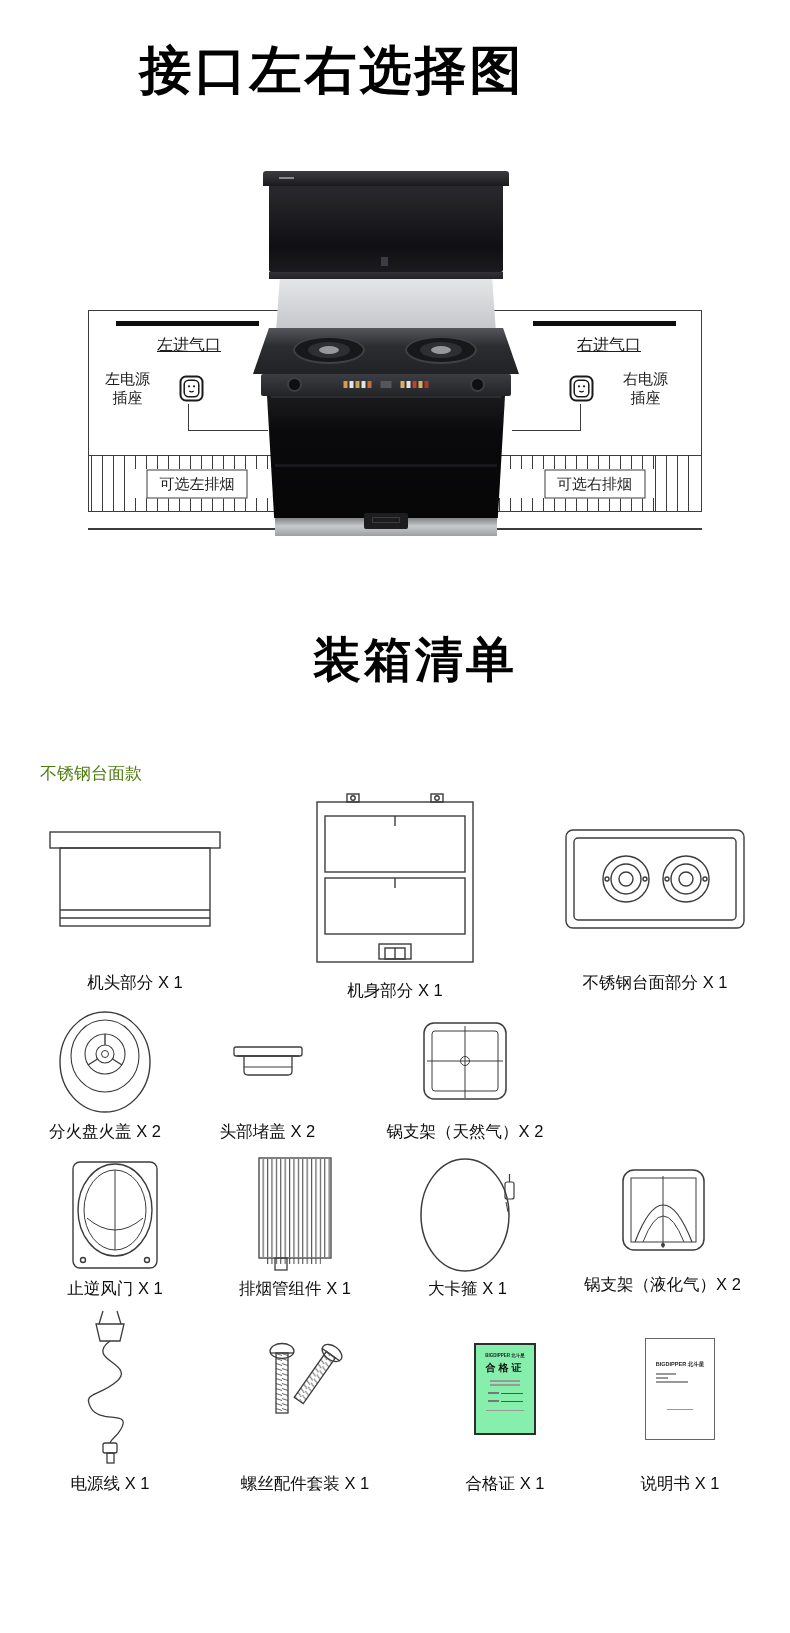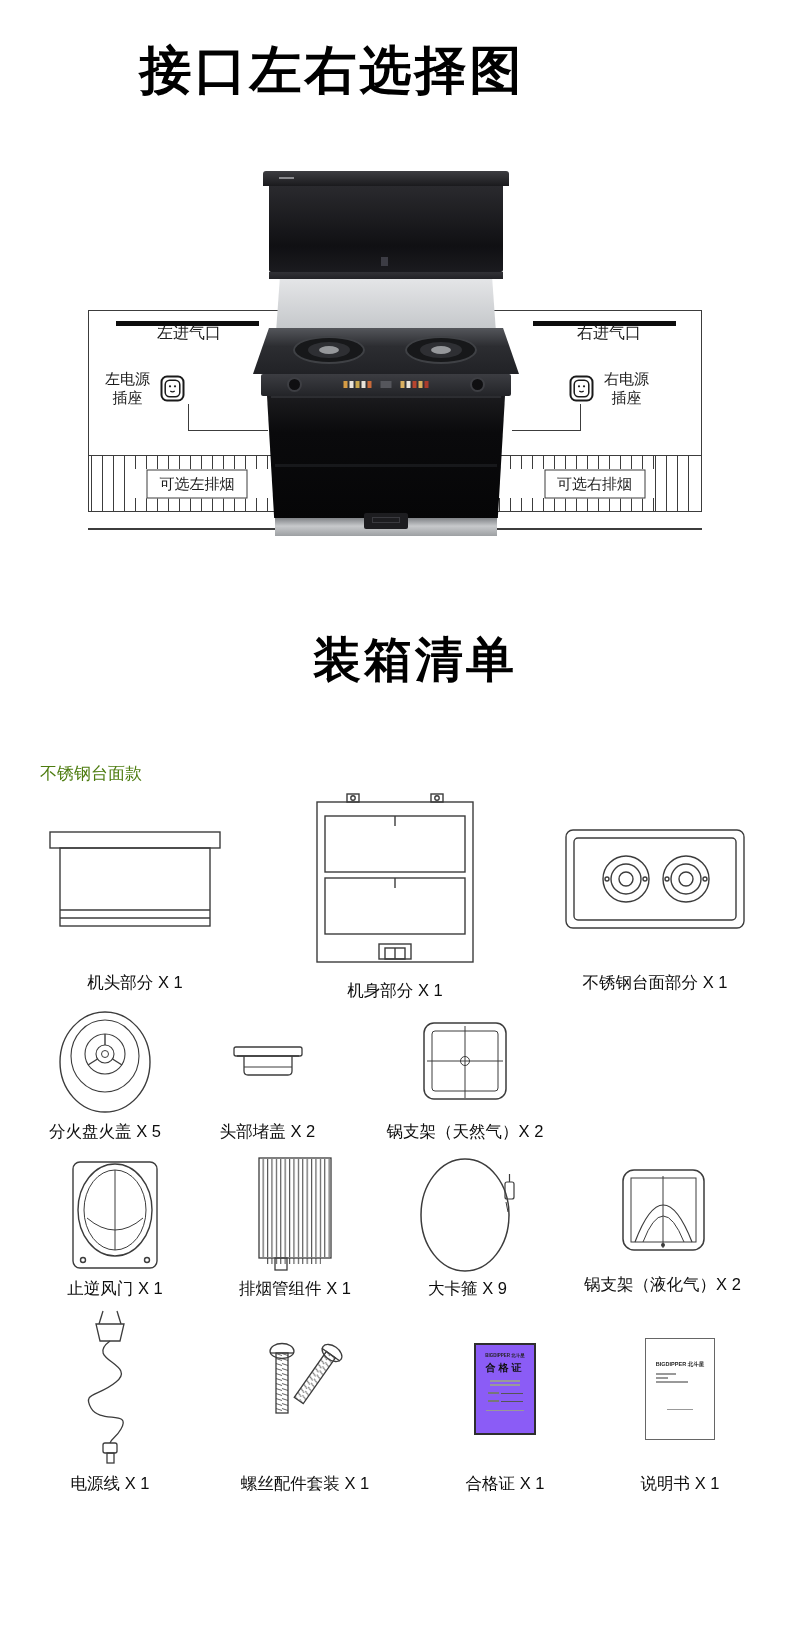--- a/index.html
+++ b/index.html
@@ -14,24 +14,24 @@
         font-size:48px; font-weight:700; letter-spacing:3px; color:#000;margin-left:20px; }
 
   
   .diagram { position:absolute; top:160px; left:0; width:790px; height:390px; }
   .side-box { position:absolute; top:150px; height:145px; border:1.5px solid #3c3c3c; border-bottom:none; background:#fff; }
   .side-box.left  { left:88px;  width:217px; }
   .side-box.right { left:488px; width:214px; }
   .inlet-bar { position:absolute; top:10px; height:5px; width:143px; background:#0d0d0d; }
   .side-box.left  .inlet-bar { left:27px; }
   .side-box.right .inlet-bar { left:44px; }
-  .inlet-label { position:absolute; top:12px; font-size:16px; color:#1c1c1c; text-align:center; }
+  .inlet-label { position:absolute; top:24px; font-size:16px; color:#1c1c1c; text-align:center;text-decoration:underline; }
   .side-box.left  .inlet-label { left:0; width:200px; }
   .side-box.right .inlet-label { left:30px; width:180px; }
-  .power-row { position:absolute; top:58px; display:flex; align-items:center; gap:10px; }
+  .power-row { position:absolute; top:58px; display:flex; align-items:center; gap:29px; }
   .side-box.left  .power-row { left:16px; }
   .side-box.right .power-row { left:80px; }
   .power-text { font-size:15px; line-height:19px; color:#1c1c1c; text-align:center; }
   .socket { width:25px; height:27px; display:block; }
   .connector { position:absolute; z-index:1; }
   .connector.left  { left:188px; top:244px; width:80px; height:27px; border-left:1.3px solid #3c3c3c; border-bottom:1.3px solid #3c3c3c; }
   .connector.right { left:512px; top:244px; width:69px; height:27px; border-right:1.3px solid #3c3c3c; border-bottom:1.3px solid #3c3c3c; }
 
   .hatch-band { position:absolute; top:295px; height:57px; border-top:1.5px solid #3c3c3c; border-bottom:1.5px solid #3c3c3c; background:#fff; }
   .hatch-band.left  { left:88px;  width:217px; border-left:1.5px solid #3c3c3c; }
@@ -98,21 +98,21 @@
   .row1 { top:788px;  height:212px; }
   .row2 { top:1003px; height:146px; }
   .row3 { top:1152px; height:150px; }
   .row4 { top:1305px; height:196px; }
   .cell { display:flex; flex-direction:column; }
   .art { flex:1; display:flex; align-items:center; justify-content:center; }
   .cap { height:28px; text-align:center; font-size:16.5px; font-weight:500; color:#0d0d0d; white-space:nowrap; }
   svg.line { stroke:#3c3c3c; fill:none; }
 
   
-  .cert { width:62px; height:92px; border:2.5px solid #2e2e2e; background:#8b5cf6;
+  .cert { width:62px; height:92px; border:2.5px solid #2e2e2e; background:#86efac;
         display:flex; flex-direction:column; align-items:center; padding-top:7px; }
   .cert-brand { font-size:5px; font-weight:700; color:#222; white-space:nowrap; transform:scale(.9); }
   .cert-title { font-size:10px; font-weight:700; letter-spacing:3px; color:#111; margin-top:3px; }
   .tiny-bar { height:1.5px; background:#999; margin-top:5px; }
   .cert .fld { display:flex; align-items:flex-end; gap:2px; margin-top:6px; }
   .cert .fld b { display:block; width:11px; height:2px; background:#777; }
   .cert .fld u { display:block; width:22px; height:1px; border-bottom:1px solid #555; }
   .manual { width:70px; height:102px; border:1.5px solid #666; background:#fff;
         display:flex; flex-direction:column; align-items:center; padding-top:22px; }
   .manual-brand { font-size:5.5px; font-weight:700; color:#222; white-space:nowrap; }
@@ -292,21 +292,21 @@
           <ellipse cx="56" cy="58" rx="45" ry="50"></ellipse>
           <ellipse cx="56" cy="52" rx="34" ry="36" stroke-width="1.1"></ellipse>
           <circle cx="56" cy="50" r="20" stroke-width="1.1"></circle>
           <circle cx="56" cy="50" r="9" stroke-width="1.1"></circle>
           <line x1="56" y1="41" x2="56" y2="30"></line>
           <line x1="48.5" y1="55" x2="39" y2="61"></line>
           <line x1="63.5" y1="55" x2="73" y2="61"></line>
           <circle cx="56" cy="50" r="3.5" stroke-width="1"></circle>
         </svg>
       </div>
-      <div class="cap">分火盘火盖 X 5</div>
+      <div class="cap">分火盘火盖 X 2</div>
     </div>
     <div class="cell" style="width:155px">
       <div class="art">
         <svg class="line" width="80" height="42" viewBox="0 0 80 42" stroke-width="1.3">
           <rect x="6" y="6" width="68" height="9" rx="2"></rect>
           <line x1="9" y1="15" x2="71" y2="15"></line>
           <path d="M16,15 L16,30 q0,4 4,4 h40 q4,0 4,-4 L64,15"></path>
           <line x1="16" y1="26" x2="64" y2="26" stroke-width="1"></line>
         </svg>
       </div>
@@ -359,21 +359,21 @@
     </div>
     <div class="cell" style="width:175px">
       <div class="art">
         <svg class="line" width="104" height="126" viewBox="0 0 104 126" stroke-width="1.5">
           <ellipse cx="49" cy="63" rx="44" ry="56"></ellipse>
           <rect x="89" y="30" width="9" height="17" rx="2" stroke-width="1.2"></rect>
           <line x1="93.5" y1="22" x2="93.5" y2="30" stroke-width="1.2"></line>
           <line x1="90" y1="50" x2="92" y2="60" stroke-width="1"></line>
         </svg>
       </div>
-      <div class="cap">大卡箍 X 9</div>
+      <div class="cap">大卡箍 X 1</div>
     </div>
     <div class="cell" style="width:215px">
       <div class="art">
         <svg class="line" width="96" height="122" viewBox="0 0 96 122" stroke-width="1.5">
           <rect x="8" y="18" width="81" height="80" rx="11"></rect>
           <rect x="16" y="26" width="65" height="64" stroke-width="1"></rect>
           <path d="M20,90 Q48,16 77,90" stroke-width="1.2"></path>
           <path d="M28,90 Q48,38 69,90" stroke-width="1"></path>
           <line x1="48" y1="24" x2="48" y2="96" stroke-width="1"></line>
           <circle cx="48" cy="93" r="2" fill="#3c3c3c" stroke="none"></circle>

